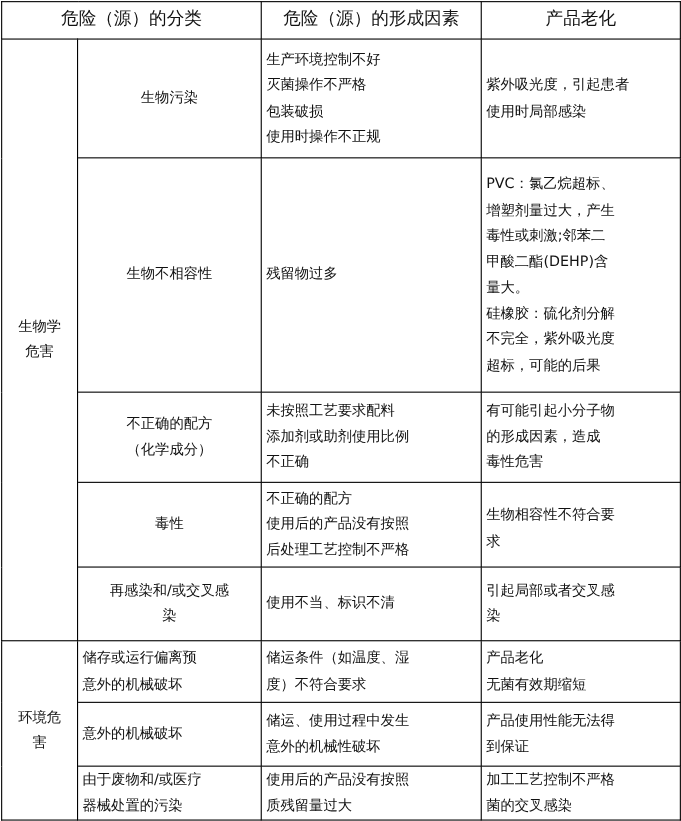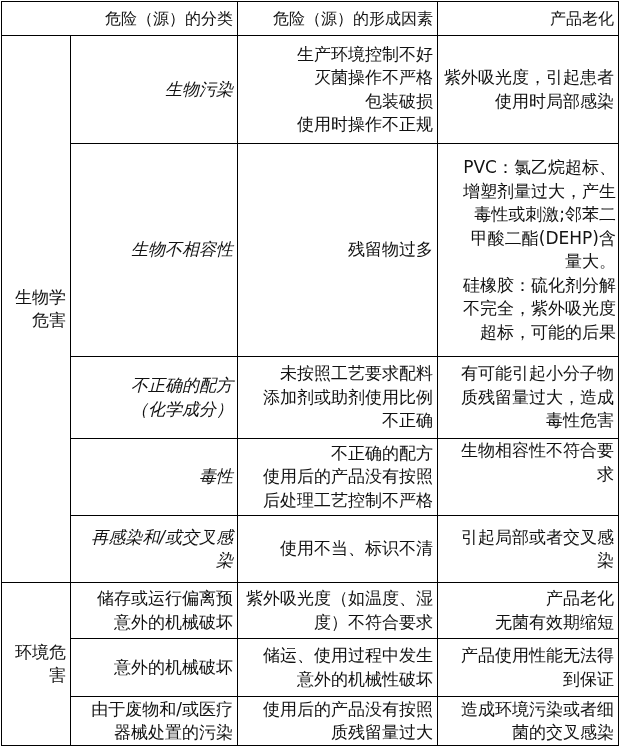--- a/index.html
+++ b/index.html
@@ -1,20 +1,20 @@
 <!DOCTYPE html>
 <html><head>
 <meta charset="utf-8">
 <style>
   html, body { margin:0; padding:0; background:#ffffff; }
   body { width:619px; height:746px; overflow:hidden; font-family:"DejaVu Sans", sans-serif; color:#111; }
   table.hazard { position:absolute; left:1px; top:1px; border-collapse:collapse; table-layout:fixed; width:617px; }
-  table.hazard td, table.hazard th { border:1px solid #000; padding:0 4px; font-size:17px; line-height:23.5px; vertical-align:middle; font-weight:normal; word-break:break-all;text-align:right; }
-  table.hazard th { font-size:16px; text-align:right; height:33px; }
-  .c { text-align:center;font-style:italic; }
+  table.hazard td, table.hazard th { border:1px solid #000; padding:0 4px; font-size:13px; line-height:23.5px; vertical-align:middle; font-weight:normal; word-break:break-all; }
+  table.hazard th { font-size:16px; text-align:center; height:33px;font-family:Liberation Mono, monospace; }
+  .c { text-align:center; }
   .l { text-align:left; }
   .lines span { display:block; }
   td.main-cat { text-align:center; padding:0 3px; }
 </style>
 </head>
 <body>
 
 <table class="hazard">
   <colgroup>
     <col style="width:69px">
@@ -73,34 +73,34 @@
         <span>不正确的配方</span>
         <span>（化学成分）</span>
       </td>
       <td class="l lines">
         <span>未按照工艺要求配料</span>
         <span>添加剂或助剂使用比例</span>
         <span>不正确</span>
       </td>
       <td class="l lines">
         <span>有可能引起小分子物</span>
-        <span>质残留量过大，造成</span>
+        <span>的形成因素，造成</span>
         <span>毒性危害</span>
       </td>
     </tr>
     <tr style="height:77px">
       <td class="c lines">
         <span>毒性</span>
       </td>
       <td class="l lines">
         <span>不正确的配方</span>
         <span>使用后的产品没有按照</span>
         <span>后处理工艺控制不严格</span>
       </td>
-      <td class="l lines" style="vertical-align:top;padding-top:0">
+      <td class="l lines" style="vertical-align:top;padding-top:18px">
         <span>生物相容性不符合要</span>
         <span>求</span>
       </td>
     </tr>
     <tr style="height:67px">
       <td class="c lines">
         <span>再感染和/或交叉感</span>
         <span>染</span>
       </td>
       <td class="l lines">
@@ -115,21 +115,21 @@
     <tr style="height:56px">
       <td rowspan="3" class="main-cat lines">
         <span>环境危</span>
         <span>害</span>
       </td>
       <td class="l lines">
         <span>储存或运行偏离预</span>
         <span>意外的机械破坏</span>
       </td>
       <td class="l lines">
-        <span>紫外吸光度（如温度、湿</span>
+        <span>储运条件（如温度、湿</span>
         <span>度）不符合要求</span>
       </td>
       <td class="l lines">
         <span>产品老化</span>
         <span>无菌有效期缩短</span>
       </td>
     </tr>
     <tr style="height:58px">
       <td class="l lines">
         <span>意外的机械破坏</span>
@@ -146,18 +146,18 @@
     <tr style="height:49px">
       <td class="l lines">
         <span>由于废物和/或医疗</span>
         <span>器械处置的污染</span>
       </td>
       <td class="l lines">
         <span>使用后的产品没有按照</span>
         <span>质残留量过大</span>
       </td>
       <td class="l lines">
-        <span>造成环境污染或者细</span>
+        <span>加工工艺控制不严格</span>
         <span>菌的交叉感染</span>
       </td>
     </tr>
   </tbody>
 </table>
 
 </body></html>

